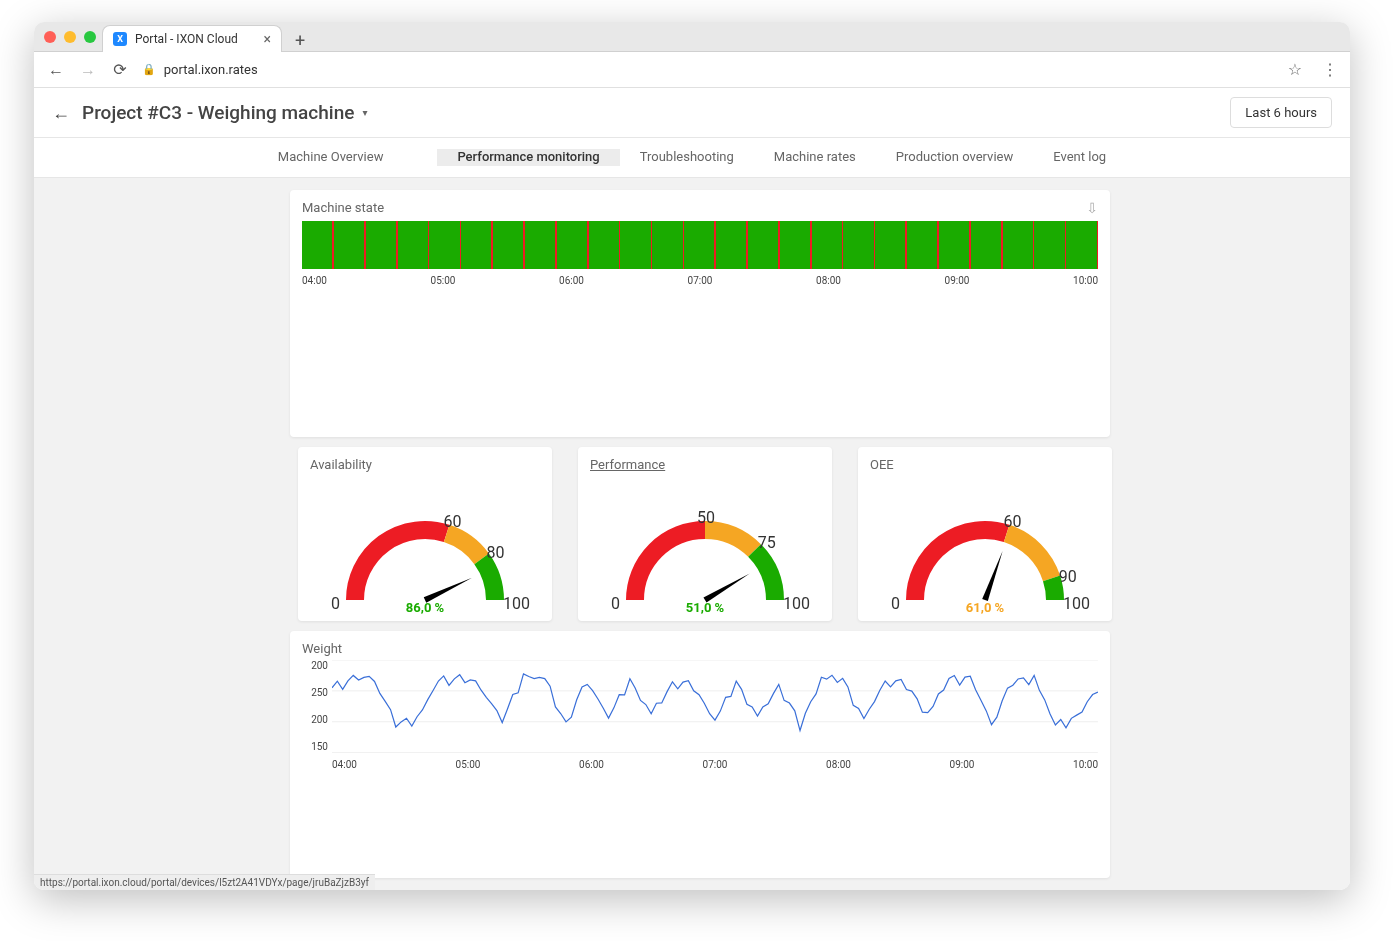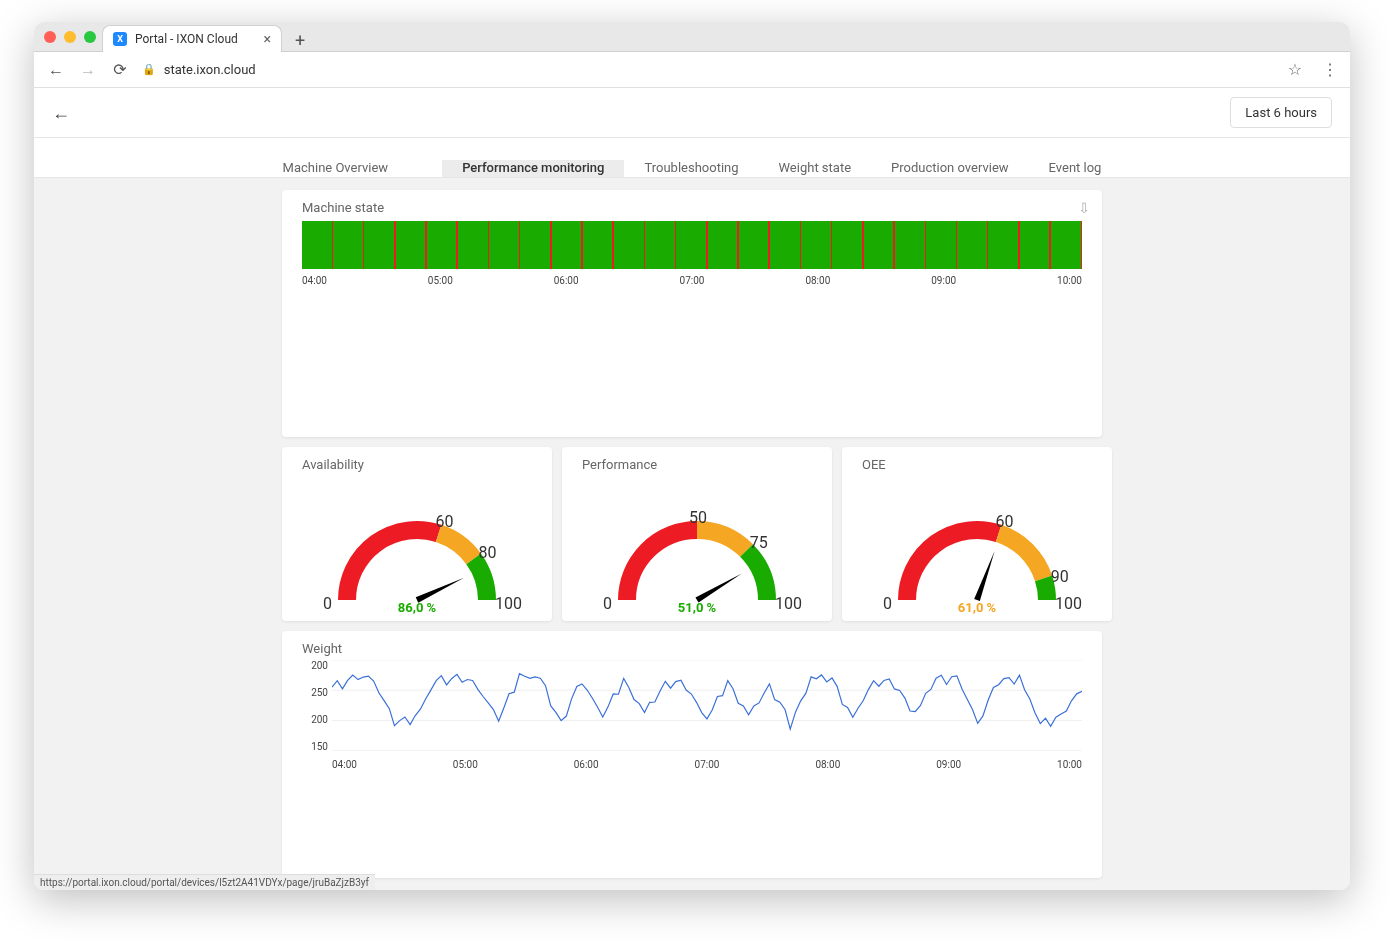--- a/index.html
+++ b/index.html
@@ -22,26 +22,26 @@
   .url-field{flex:1;height:24px;display:flex;align-items:center;gap:8px;color:#333;font-size:13px;}
   .lock{color:#666;font-size:11px;}
   .star{color:#666;font-size:16px;}
   .menu{color:#666;font-size:16px;margin-left:8px;}
   .app{flex:1;display:flex;flex-direction:column;background:#f2f2f2;}
   .app-header{height:50px;background:#fff;border-bottom:1px solid #e6e6e6;display:flex;align-items:center;padding:0 18px;}
   .back-btn{font-size:18px;color:#444;margin-right:12px;}
   .page-title{font-size:19px;font-weight:500;color:#444;display:flex;align-items:center;gap:8px;}
   .page-title .dd{font-size:10px;color:#666;}
   .time-btn{margin-left:auto;border:1px solid #ddd;background:#fff;border-radius:4px;padding:7px 14px;font-size:13px;color:#333;}
-  .app-tabs{height:40px;background:#fff;border-bottom:1px solid #e6e6e6;display:flex;align-items:flex-end;justify-content:center;}
+  .app-tabs{height:40px;background:#fff;border-bottom:1px solid #e6e6e6;display:flex;align-items:center;justify-content:center;}
   .app-tab{padding:0 20px;display:flex;align-items:center;font-size:13px;color:#666;border-bottom:2px solid transparent;}
   .app-tab.active{background:#ececec;color:#333;font-weight:500;margin-left:34px;}
   .content{flex:1;padding:12px 0;display:flex;flex-direction:column;align-items:center;gap:10px;overflow:auto;}
   .row{display:flex;gap:10px;width:820px;}
-  .card{background:#fff;border-radius:4px;box-shadow:0 1px 3px rgba(0,0,0,0.08);padding:10px 20px 6px;flex:1;position:relative;}
+  .card{background:#fff;border-radius:4px;box-shadow:0 1px 3px rgba(0,0,0,0.08);padding:10px 12px 6px;flex:1;position:relative;margin-left:16px;}
   .card-full{width:820px;}
   .card-title{font-size:13px;color:#666;margin-bottom:4px;}
   .dl-icon{position:absolute;top:10px;right:12px;color:#aaa;font-size:14px;}
   .state-bar{height:48px;display:flex;margin-top:6px;}
   .sb-seg{height:100%;}
   .sb-seg.g{background:#1aab00;}
   .sb-seg.r{background:#ed1c24;}
   .axis{display:flex;justify-content:space-between;font-size:10px;color:#444;margin-top:6px;padding:0 0px;}
   .gauge-card{display:flex;flex-direction:column;align-items:center;}
   .gauge-wrap{position:relative;width:230px;height:135px;margin-top:4px;}
@@ -73,36 +73,40 @@
       </div>
       <div class="add-tab">+</div>
     </div>
   </div>
   <div class="url-bar">
     <span class="nav-arrow">←</span>
     <span class="nav-arrow dis">→</span>
     <span class="nav-arrow">⟳</span>
     <div class="url-field">
       <span class="lock">🔒</span>
-      <span>state.ixon.cloud</span>
+      <span>portal.ixon.rates</span>
     </div>
     <span class="star">☆</span>
     <span class="menu">⋮</span>
   </div>
 
   <div class="app">
     <div class="app-header">
       <span class="back-btn">←</span>
+      <div class="page-title">
+        <span>Project #C3 - Weighing machine</span>
+        <span class="dd">▾</span>
+      </div>
       <button class="time-btn">Last 6 hours</button>
     </div>
     <div class="app-tabs" id="app-tabs">
         <div class="app-tab">Machine Overview</div>
         <div class="app-tab active">Performance monitoring</div>
         <div class="app-tab">Troubleshooting</div>
-        <div class="app-tab">Weight state</div>
+        <div class="app-tab">Machine rates</div>
         <div class="app-tab">Production overview</div>
         <div class="app-tab">Event log</div>
       </div>
 
     <div class="content">
 
       <div class="card card-full">
         <div class="card-title">Machine state</div>
         <span class="dl-icon">⇩</span>
         <div class="state-bar" id="state-bar">
@@ -172,21 +176,21 @@
         <div class="card gauge-card" id="gauge-availability">
             <div class="card-title" style="align-self: flex-start;">Availability</div>
             <div class="gauge-wrap"><svg width="230" height="135">
                 <path d="M 45 119.99999999999999 A 70 70 0 0 1 136.63118960624632 53.42604385933926" stroke="#ed1c24" stroke-width="18" fill="none"></path>
                 <path d="M 136.63118960624632 53.42604385933926 A 70 70 0 0 1 171.63118960624632 78.85503233952687" stroke="#f5a623" stroke-width="18" fill="none"></path>
                 <path d="M 171.63118960624632 78.85503233952687 A 70 70 0 0 1 185 120" stroke="#1aab00" stroke-width="18" fill="none"></path>
                 <polygon points="113.72266212530478,117.28551884260195 116.27733787469522,122.71448115739805 162.051006728233,97.85947683861622" fill="#000"></polygon>
               </svg><div class="gauge-label" style="left: 21px; top: 114px;">0</div><div class="gauge-label" style="left: 133.575px; top: 32.2091px;">60</div><div class="gauge-label" style="left: 176.575px; top: 63.4505px;">80</div><div class="gauge-label" style="left: 193px; top: 114px;">100</div><div class="gauge-val good">86,0 %</div></div>
           </div>
         <div class="card gauge-card" id="gauge-performance">
-            <div class="card-title" style="align-self: flex-start;">Performance</div>
+            <div class="card-title" style="align-self: flex-start; text-decoration: underline;">Performance</div>
             <div class="gauge-wrap"><svg width="230" height="135">
                 <path d="M 45 119.99999999999999 A 70 70 0 0 1 115 50" stroke="#ed1c24" stroke-width="18" fill="none"></path>
                 <path d="M 115 50 A 70 70 0 0 1 164.49747468305833 70.50252531694167" stroke="#f5a623" stroke-width="18" fill="none"></path>
                 <path d="M 164.49747468305833 70.50252531694167 A 70 70 0 0 1 185 120" stroke="#1aab00" stroke-width="18" fill="none"></path>
                 <polygon points="113.47287575274889,117.41777391898817 116.52712424725111,122.58222608101183 159.75858540420506,93.5298463809807" fill="#000"></polygon>
               </svg><div class="gauge-label" style="left: 21px; top: 114px;">0</div><div class="gauge-label" style="left: 107px; top: 28px;">50</div><div class="gauge-label" style="left: 167.811px; top: 53.1888px;">75</div><div class="gauge-label" style="left: 193px; top: 114px;">100</div><div class="gauge-val good">51,0 %</div></div>
           </div>
         <div class="card gauge-card" id="gauge-oee">
             <div class="card-title" style="align-self: flex-start;">OEE</div>
             <div class="gauge-wrap"><svg width="230" height="135">

